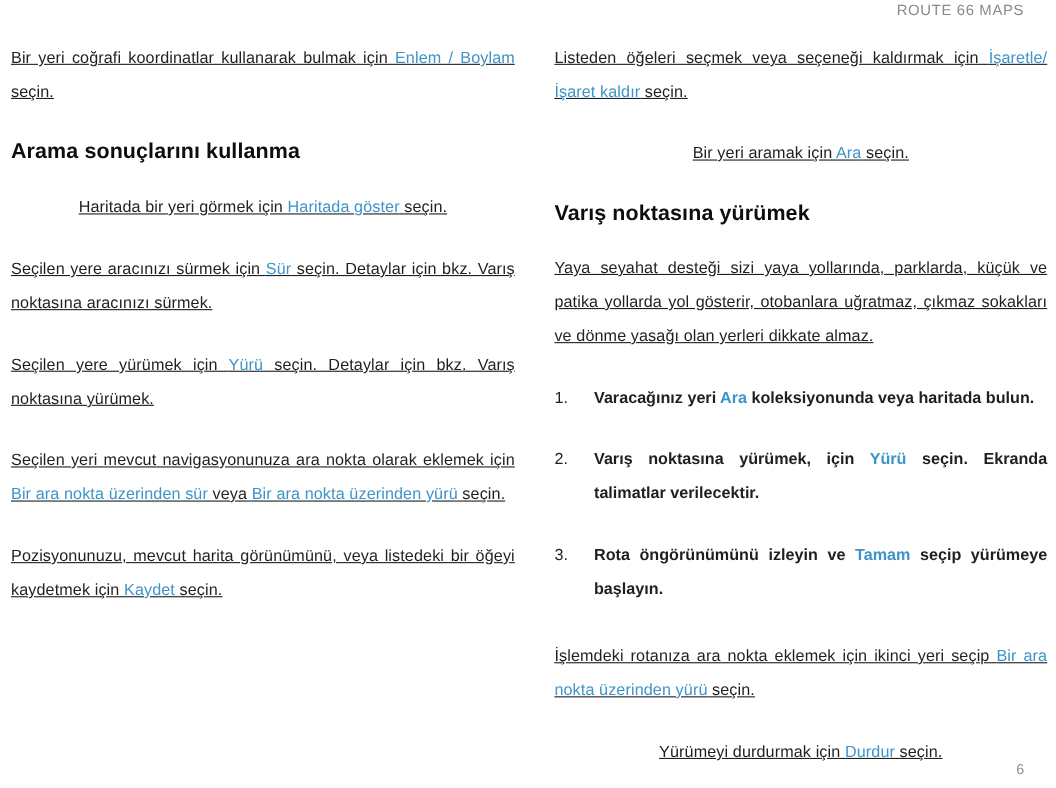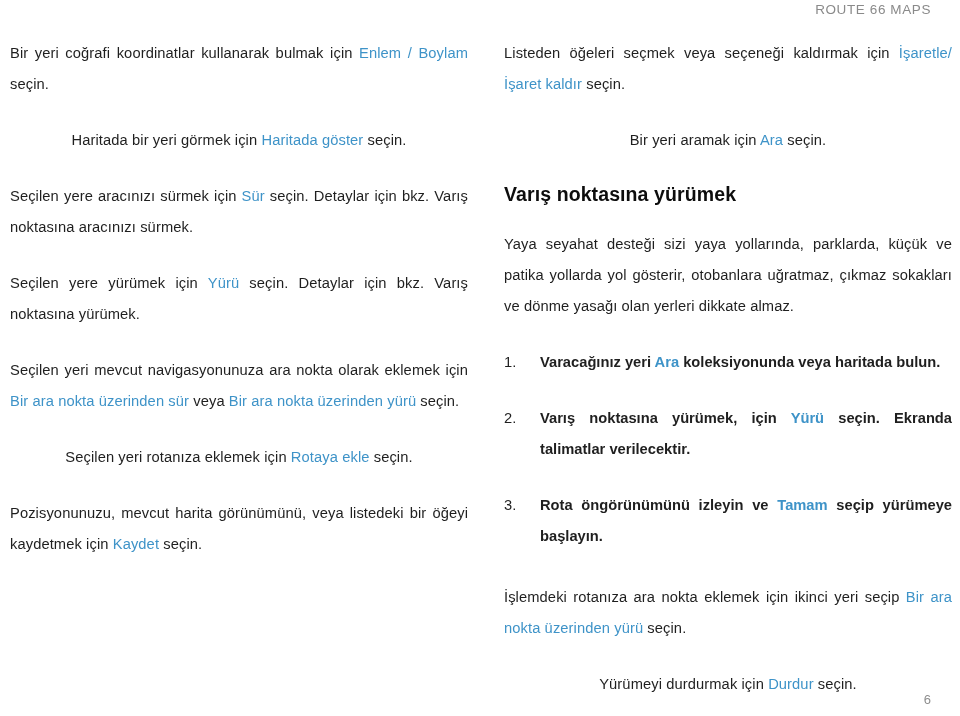--- a/index.html
+++ b/index.html
@@ -60,20 +60,21 @@
     padding-right: 8px;
   }
   p.para {
     margin: 0 0 25px 0;
     font-size: 14.7px;
     line-height: 31px;
     text-align: justify;
     text-justify: inter-word;
     color: #1f1f1f;
     letter-spacing: 0.1px;
+    text-decoration: underline;
   }
   p.para.nojust {
     text-align: center;
   }
   h2.heading {
     margin: 9px 0 22px 0;
     font-size: 19.5px;
     line-height: 27px;
     font-weight: bold;
     color: #0d0d0d;
@@ -130,30 +131,30 @@
 <div class="page">
 
   <div class="header">ROUTE 66 MAPS</div>
 
   <div class="columns">
 
     <div class="col col-left">
 
       <p class="para"><span>Bir yeri coğrafi koordinatlar kullanarak bulmak için </span><span class="lnk">Enlem / Boylam</span><span> seçin.</span></p>
 
+      <h2 class="heading">Arama sonuçlarını kullanma</h2>
 
       <p class="para nojust"><span>Haritada bir yeri görmek için </span><span class="lnk">Haritada göster</span><span> seçin.</span></p>
 
       <p class="para"><span>Seçilen yere aracınızı sürmek için </span><span class="lnk">Sür</span><span> seçin. Detaylar için bkz. Varış noktasına aracınızı sürmek.</span></p>
 
       <p class="para"><span>Seçilen yere yürümek için </span><span class="lnk">Yürü</span><span> seçin. Detaylar için bkz. Varış noktasına yürümek.</span></p>
 
       <p class="para"><span>Seçilen yeri mevcut navigasyonunuza ara nokta olarak eklemek için </span><span class="lnk">Bir ara nokta üzerinden sür</span><span> veya </span><span class="lnk">Bir ara nokta üzerinden yürü</span><span> seçin.</span></p>
 
-      <p class="para nojust"><span>Seçilen yeri rotanıza eklemek için </span><span class="lnk">Rotaya ekle</span><span> seçin.</span></p>
 
       <p class="para"><span>Pozisyonunuzu, mevcut harita görünümünü, veya listedeki bir öğeyi kaydetmek için </span><span class="lnk">Kaydet</span><span> seçin.</span></p>
 
 
     </div>
 
     <div class="col col-right">
 
       <p class="para"><span>Listeden öğeleri seçmek veya seçeneği kaldırmak için </span><span class="lnk">İşaretle/ İşaret kaldır</span><span> seçin.</span></p>
 

